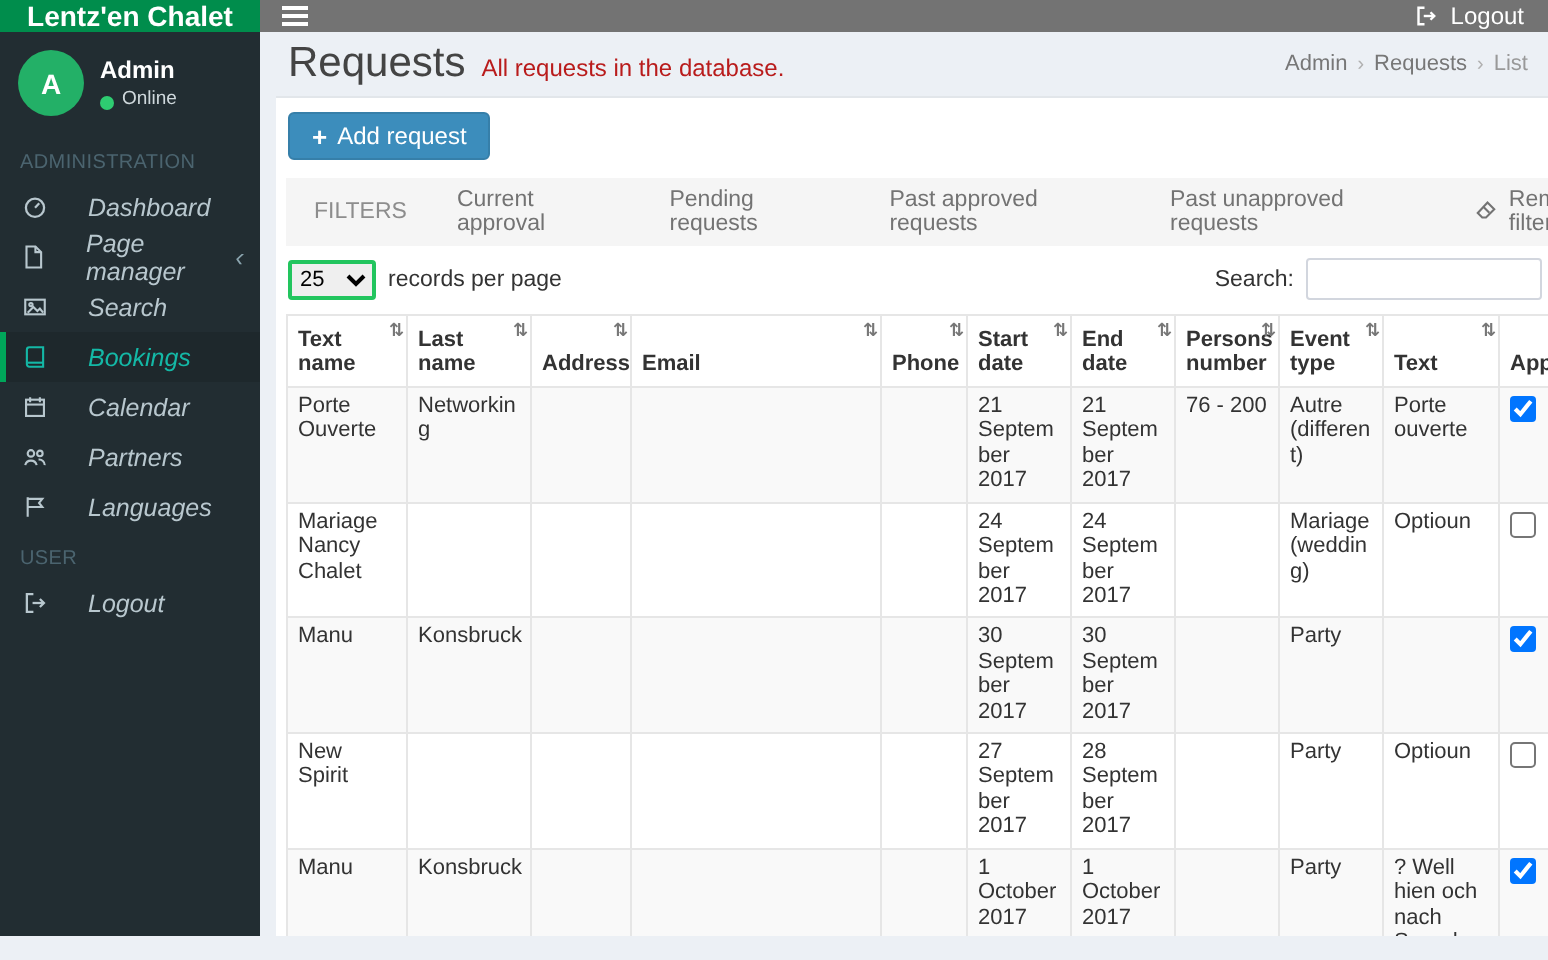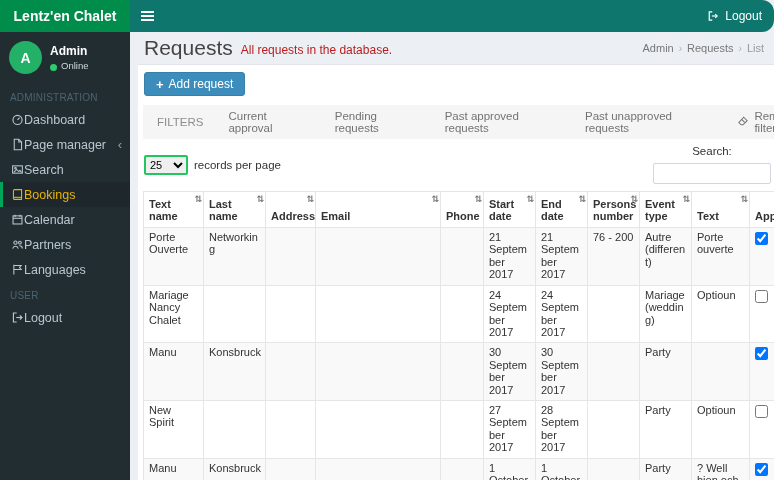--- a/index.html
+++ b/index.html
@@ -1,20 +1,20 @@
 <!DOCTYPE html>
 <html><head>
 <meta charset="utf-8">
 <style>
   * { margin:0; padding:0; box-sizing:border-box; }
   html,body { font-family:"Liberation Sans","DejaVu Sans",sans-serif; }
   .screen { width:774px; height:480px; position:relative; overflow:hidden; background:#ecf0f5; }
 
   
-  .navbar { height:32px; display:flex; align-items:stretch; background:#0f766e;border-radius:12px; }
+  .navbar { height:16px; display:flex; align-items:stretch; background:#737373; }
   .logo { width:130px; background:#008d4c; color:#fff; font-weight:bold; font-size:14px;
           display:flex; align-items:center; justify-content:center; cursor:pointer; }
   .menu-toggle { width:34px; display:flex; align-items:center; justify-content:center; cursor:pointer; }
   .hamburger { display:flex; flex-direction:column; gap:2px; }
   .hamburger i { display:block; width:13px; height:2px; background:#fff; }
   .nav-right { margin-left:auto; display:flex; align-items:center; gap:6px; color:#fff;
                font-size:12px; padding:0 12px; cursor:pointer; }
   .nav-right svg { display:block; }
 
   
@@ -22,25 +22,25 @@
 
   
   .sidebar { width:130px; flex:none; background:#222d32; color:#b8c7ce; font-size:12.5px; }
   .user-panel { display:flex; align-items:center; gap:8px; padding:9px 8px 10px 9px; }
   .avatar { width:33px; height:33px; border-radius:50%; background:#23b067; color:#fff;
             font-size:14px; font-weight:bold; display:flex; align-items:center; justify-content:center; }
   .user-name { color:#fff; font-weight:bold; font-size:12px; line-height:1.3; }
   .user-status { font-size:9.5px; color:#cfd8dc; display:flex; align-items:flex-end; gap:4px; }
   .online-dot { width:7px; height:7px; border-radius:50%; background:#2ecc71; display:inline-block; }
   .section-label { padding:8px 10px 4px 10px; font-size:10px; color:#4b646f; letter-spacing:.2px; }
-  .menu-item { display:flex; align-items:center; gap:0; height:25px; padding:0 8px 0 7px;
-               border-left:3px solid transparent; color:#b8c7ce; cursor:pointer; }
+  .menu-item { display:flex; align-items:center; gap:20px; height:25px; padding:0 8px 0 7px;
+               border-left:3px solid transparent; color:#b8c7ce; cursor:pointer;font-style:italic; }
   .menu-item .mi-icon { width:14px; display:flex; justify-content:center; }
   .menu-item svg { display:block; }
-  .menu-item.active { background:#1e282c; color:#eab308; border-left-color:#00a65a;align-items:center; }
+  .menu-item.active { background:#1e282c; color:#14b8a6; border-left-color:#00a65a;align-items:center; }
   .menu-item .chev { margin-left:auto; font-size:13px; line-height:1; color:#8aa4ae; }
 
   
   .content { flex:1; overflow:hidden; position:relative; }
   .content-header { height:32px; display:flex; align-items:center; padding:0 10px 0 14px; }
   .page-title { font-size:21px; color:#444; font-weight:400; }
   .page-subtitle { font-size:12px; color:#b91c1c; margin-left:8px; position:relative; top:2px; }
   .breadcrumb { margin-left:auto; font-size:11px; color:#777; display:flex; align-items:center; gap:5px; }
   .breadcrumb .sep { color:#b0b0b0; font-size:10px; }
   .breadcrumb .crumb.current { color:#999; }
@@ -57,21 +57,21 @@
                 padding:5px 14px; font-size:11.5px; color:#737373; width:695px; }
   .filter-bar .flt-label { color:#8d8d8d; }
   .filter-bar .flt-item { cursor:pointer; }
   .filter-bar .flt-remove { display:flex; align-items:center; gap:5px; cursor:pointer; }
 
   .controls-row { display:flex; align-items:center; margin-top:6px; width:628px; padding-left:1px;
                   font-size:11.5px; color:#333; }
   .page-size { font-size:11px; width:44px; height:20px; border:2px solid #22c55e; border-radius:2px;
                font-family:inherit; }
   .records-label { margin-left:6px; }
-  .search-wrap { margin-left:auto; display:flex; align-items:center; gap:6px;flex-direction:column; }
+  .search-wrap { margin-left:auto; display:flex; align-items:center; gap:6px; }
   .search-input { width:118px; height:21px; border:1px solid #d2d6de; border-radius:2px;
                   font-family:inherit; font-size:11px; padding:0 4px; }
 
   
   table.requests { border-collapse:collapse; table-layout:fixed; width:666px; margin-top:7px; }
   .requests th, .requests td { border:1px solid #e6e6e6; }
   .requests th { position:relative; height:36px; vertical-align:bottom; text-align:left;
                  font-size:11px; color:#333; padding:3px 13px 5px 5px; font-weight:bold;
                  background:#fff; cursor:pointer; }
   .requests th .sort { position:absolute; top:2px; right:2px; font-size:9px; color:#777;

